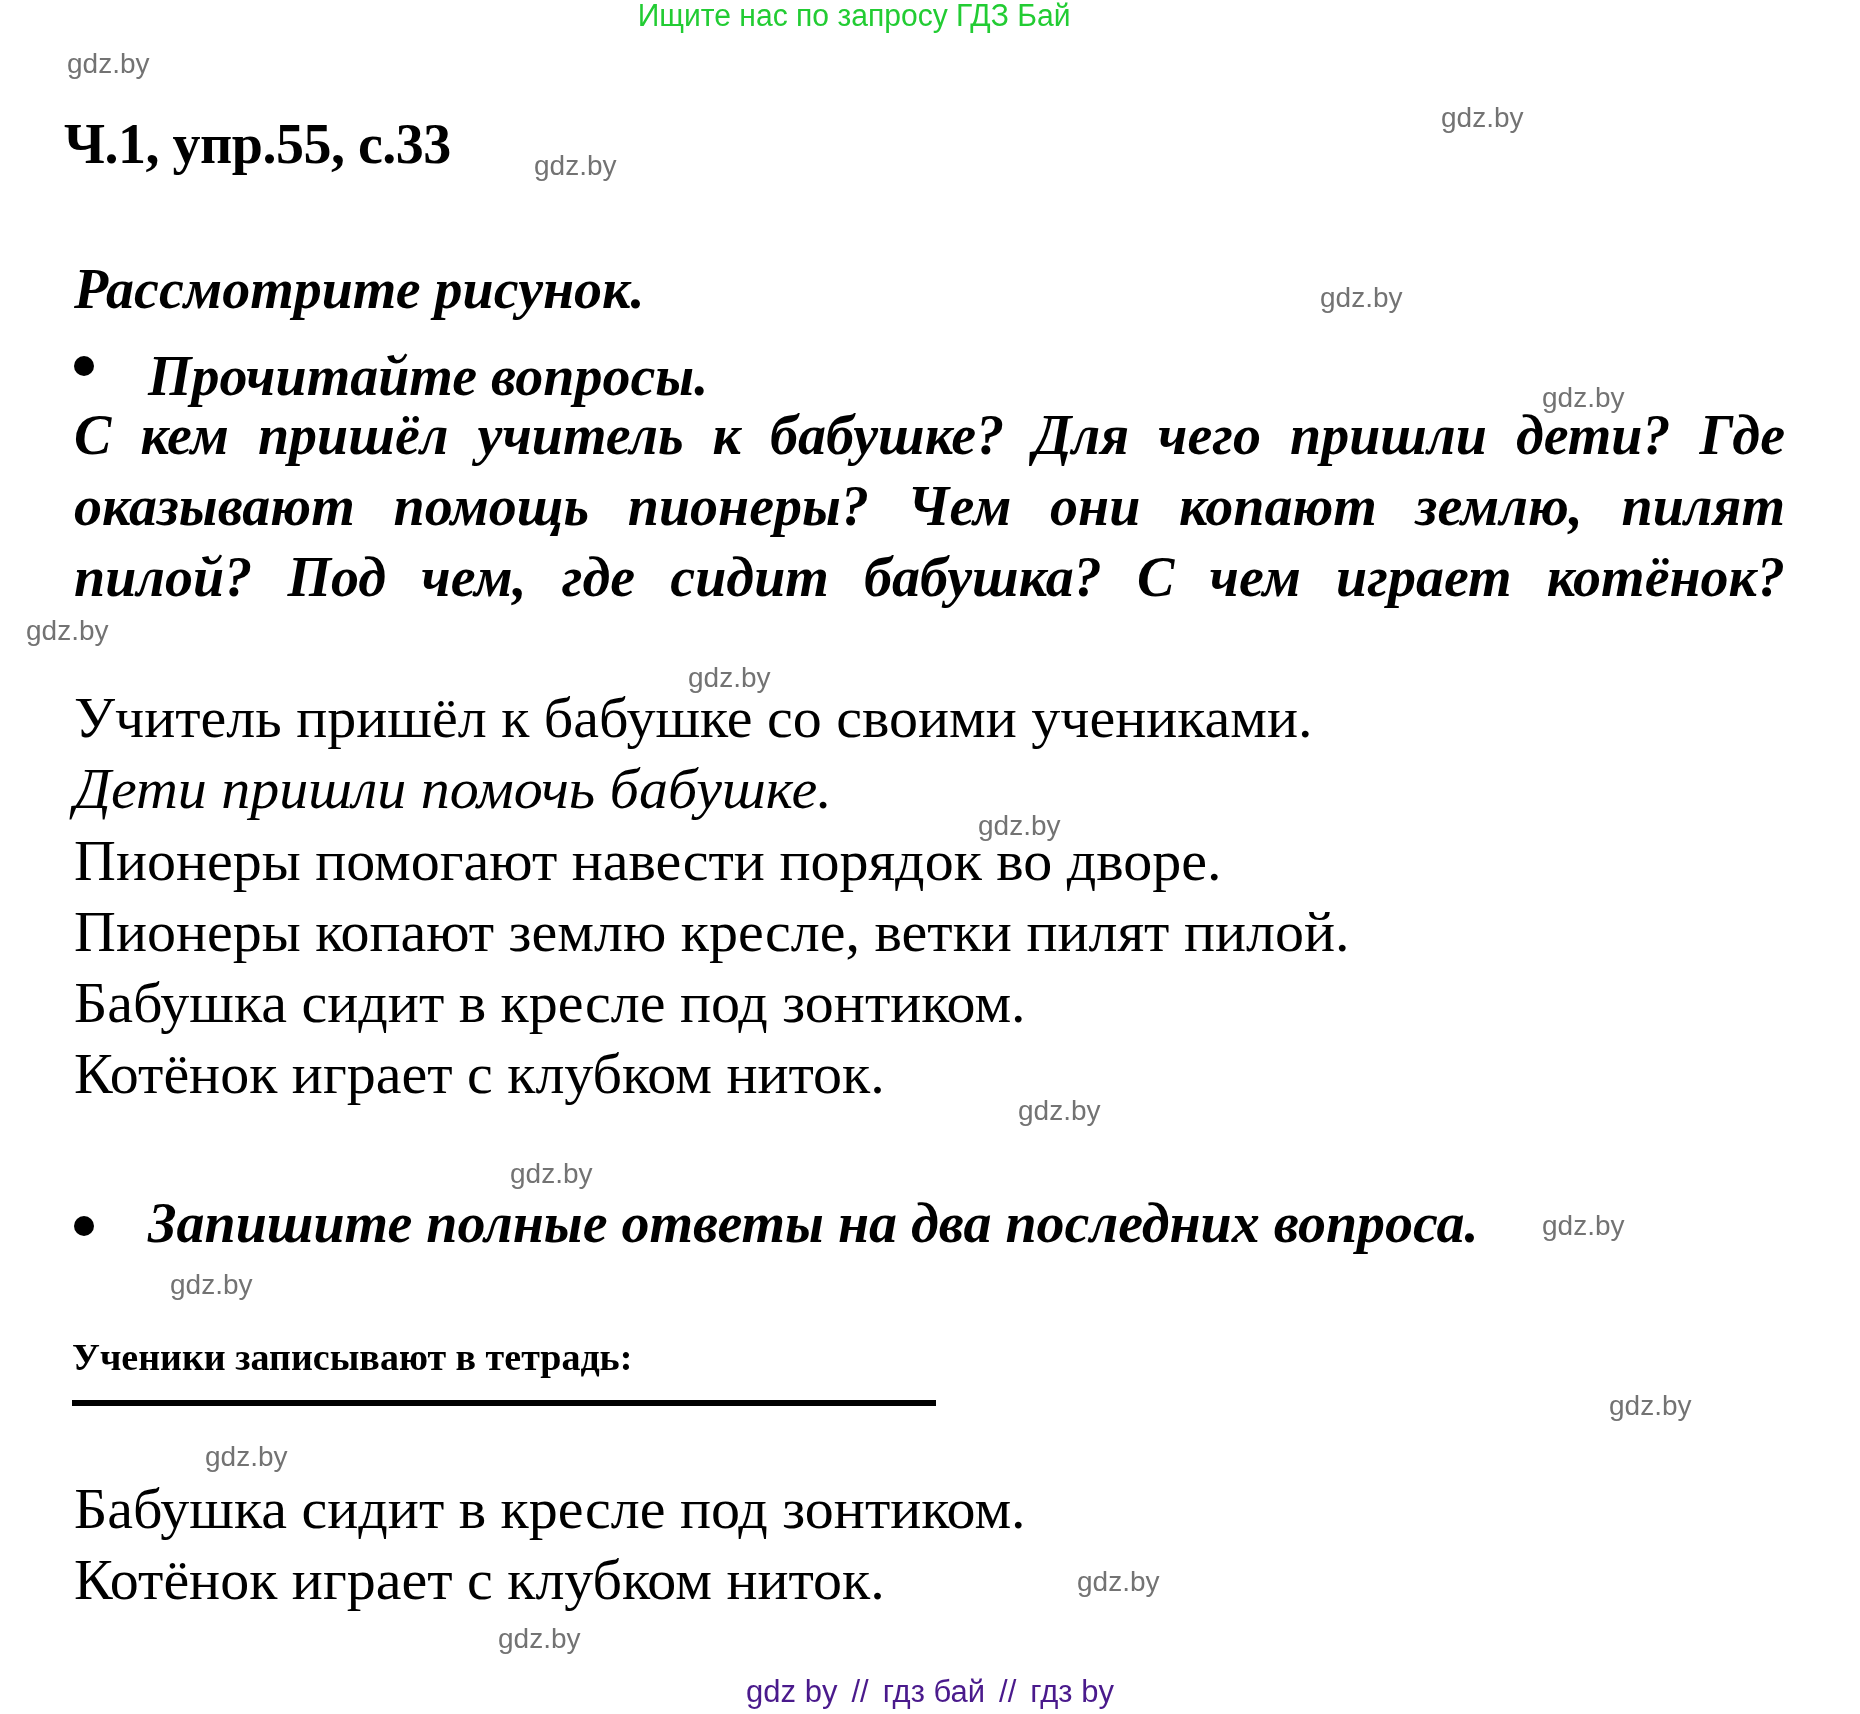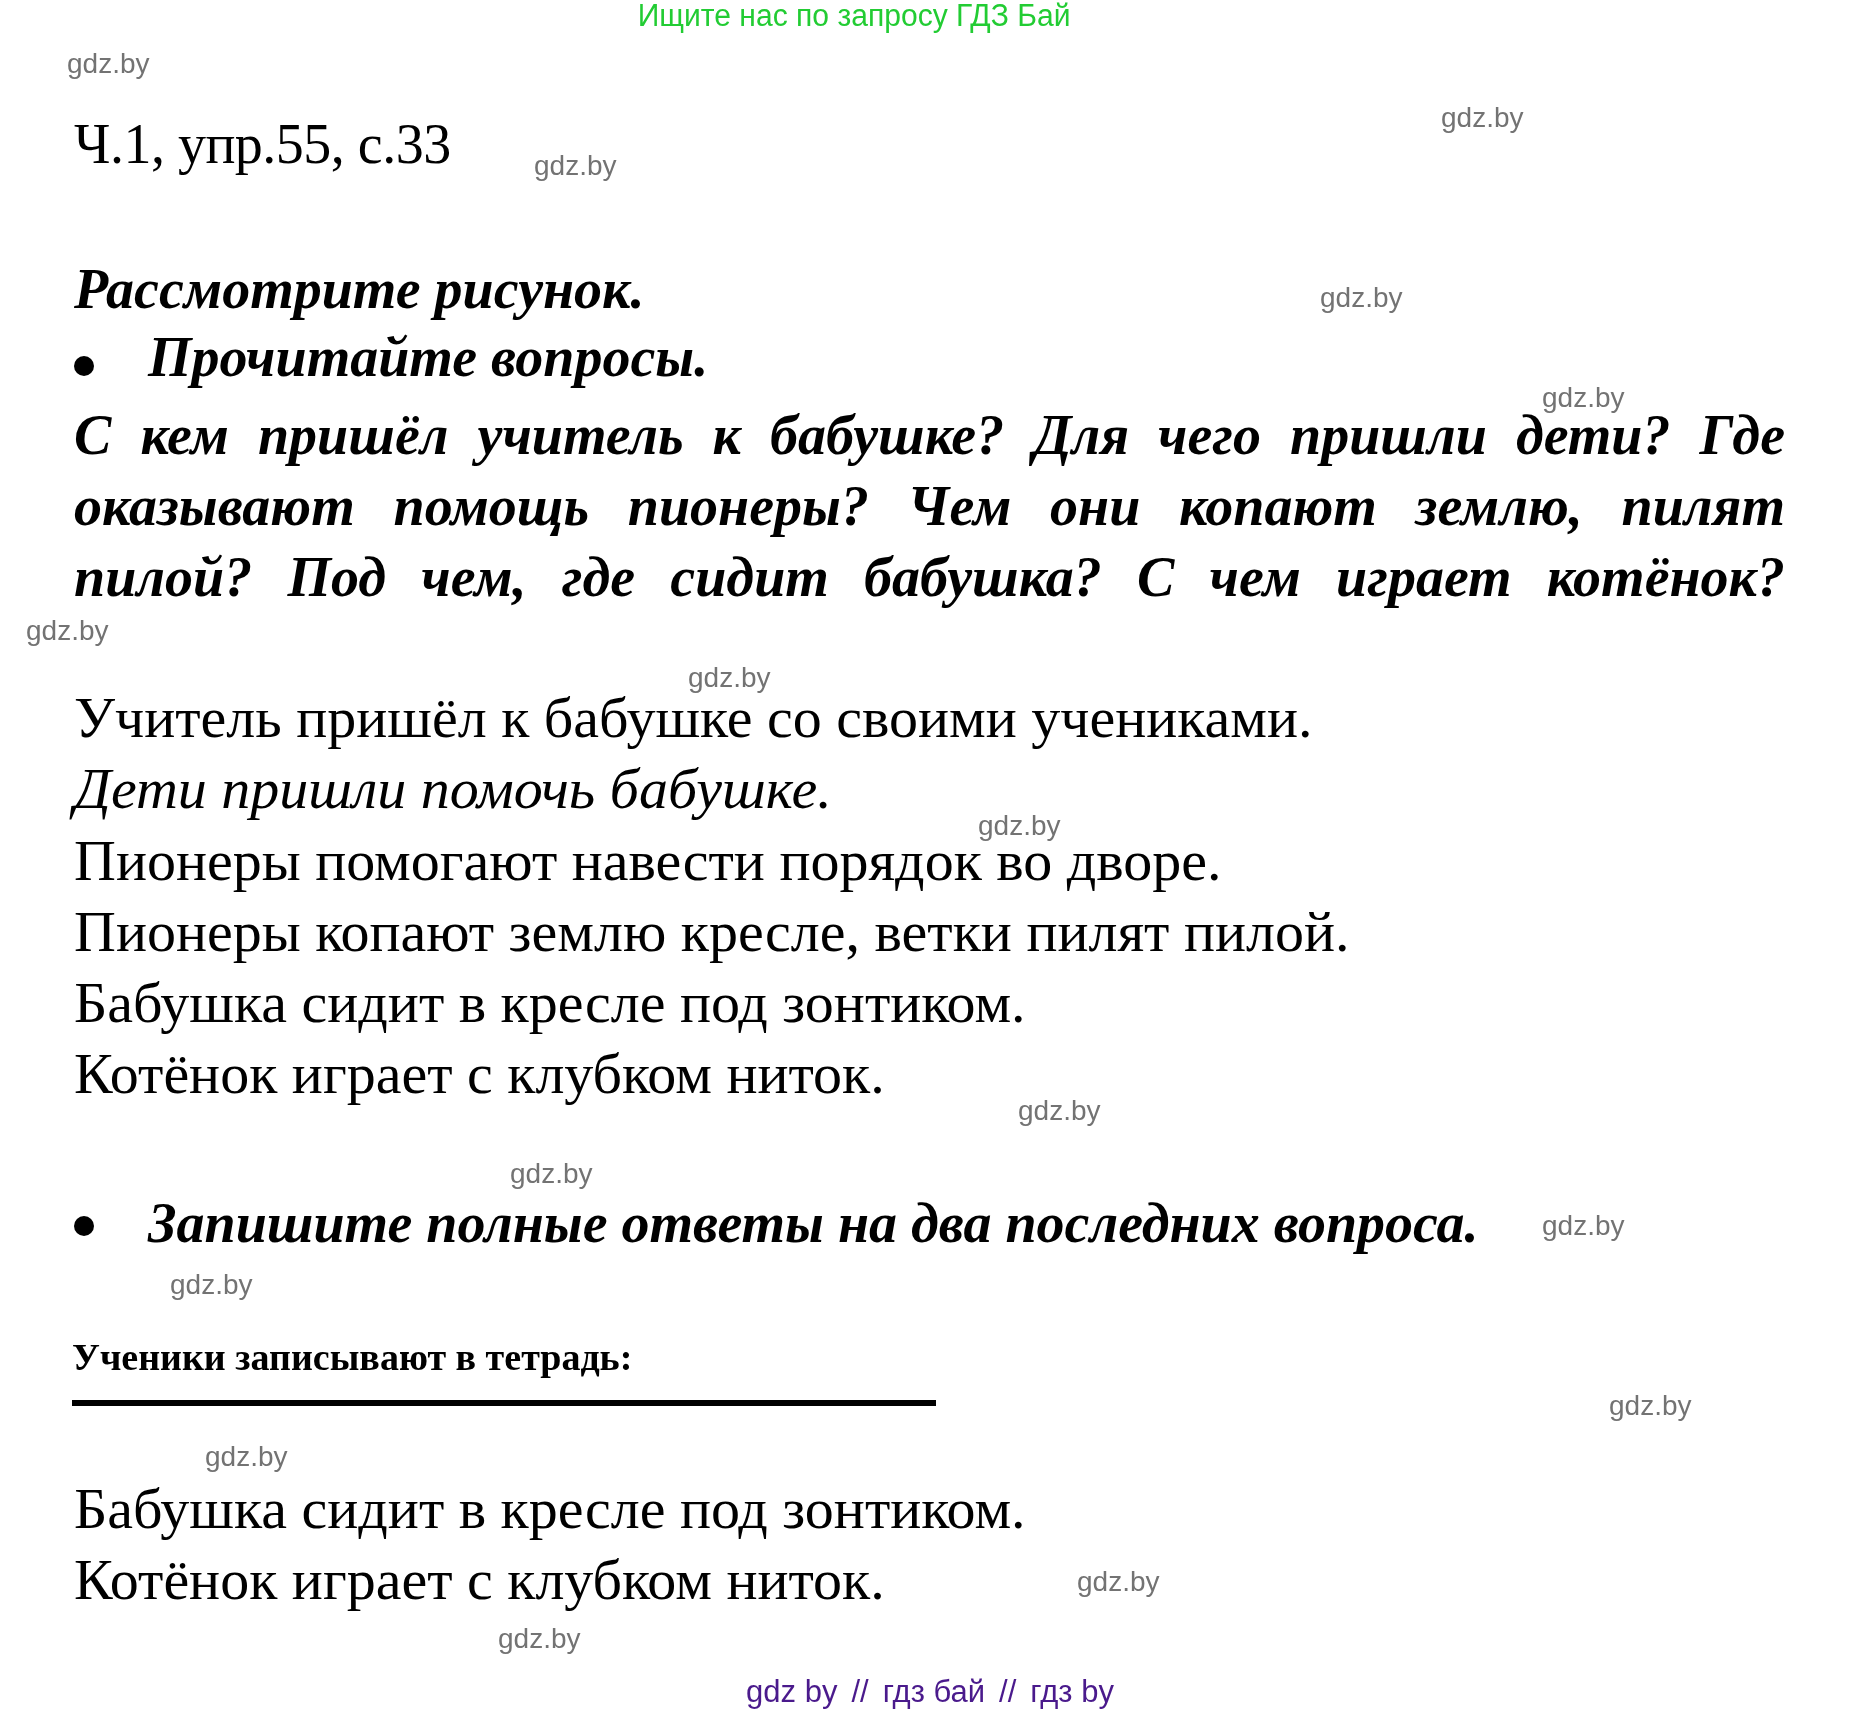--- a/index.html
+++ b/index.html
@@ -6,21 +6,21 @@
   body { width: 1860px; height: 1714px; position: relative; overflow: hidden; color: #000; }
   .abs { position: absolute; white-space: nowrap; line-height: 1; }
   .sans { font-family: "Liberation Sans", "DejaVu Sans", sans-serif; }
   .serif { font-family: "Liberation Serif", "DejaVu Serif", serif; }
 
   .promo { top: 0px; left: 0; width: 1708px; text-align: center; font-size: 31px; }
   .promo span { display: inline-block; transform: scaleX(0.97); }
 
   .wm { font-size: 28px; color: #737373; }
 
-  .title { left: 74px; top: 116px; font-size: 56px; font-weight: normal; letter-spacing: -0.5px; }
+  .title { left: 64px; top: 116px; font-size: 56px; font-weight: bold; letter-spacing: -0.5px; }
 
   .task { font-size: 56px; font-weight: bold; font-style: italic; }
   .task-line { left: 74px; }
   .bullet-dot { position: absolute; left: 74px; width: 20px; height: 20px; border-radius: 50%; background: #000; }
   .bullet-text { left: 148px; }
 
   .q-line { left: 74px; width: 1711px; font-size: 56px; font-weight: bold; font-style: italic;
             text-align: justify; text-align-last: justify; white-space: normal; height: 62px; overflow: visible; }
 
   .answer { left: 74px; font-size: 58px; }
@@ -53,21 +53,21 @@
 <div class="abs sans wm" style="left:1609px; top:1392px;">gdz.by</div>
 <div class="abs sans wm" style="left:205px; top:1443px;">gdz.by</div>
 <div class="abs sans wm" style="left:1077px; top:1568px;">gdz.by</div>
 <div class="abs sans wm" style="left:498px; top:1625px;">gdz.by</div>
 
 <div class="abs serif title">Ч.1, упр.55, с.33</div>
 
 <div class="abs serif task task-line" style="top:261px;">Рассмотрите рисунок.</div>
 
 <div class="bullet-dot" style="top:356px;"></div>
-<div class="abs serif task bullet-text" style="top:329px;">Прочитайте вопросы.</div>
+<div class="abs serif task bullet-text" style="top:348px;">Прочитайте вопросы.</div>
 
 <div class="abs serif q-line" style="top:407px;">С кем пришёл учитель к бабушке? Для чего пришли дети? Где</div>
 <div class="abs serif q-line" style="top:478px;">оказывают помощь пионеры? Чем они копают землю, пилят</div>
 <div class="abs serif q-line" style="top:549px;">пилой? Под чем, где сидит бабушка? С чем играет котёнок?</div>
 
 <div class="abs serif answer" style="top:689px;">Учитель пришёл к бабушке со своими учениками.</div>
 <div class="abs serif answer" style="top:760px;font-style:italic;">Дети пришли помочь бабушке.</div>
 <div class="abs serif answer" style="top:832px;">Пионеры помогают навести порядок во дворе.</div>
 <div class="abs serif answer" style="top:903px;">Пионеры копают землю кресле, ветки пилят пилой.</div>
 <div class="abs serif answer" style="top:974px;">Бабушка сидит в кресле под зонтиком.</div>

